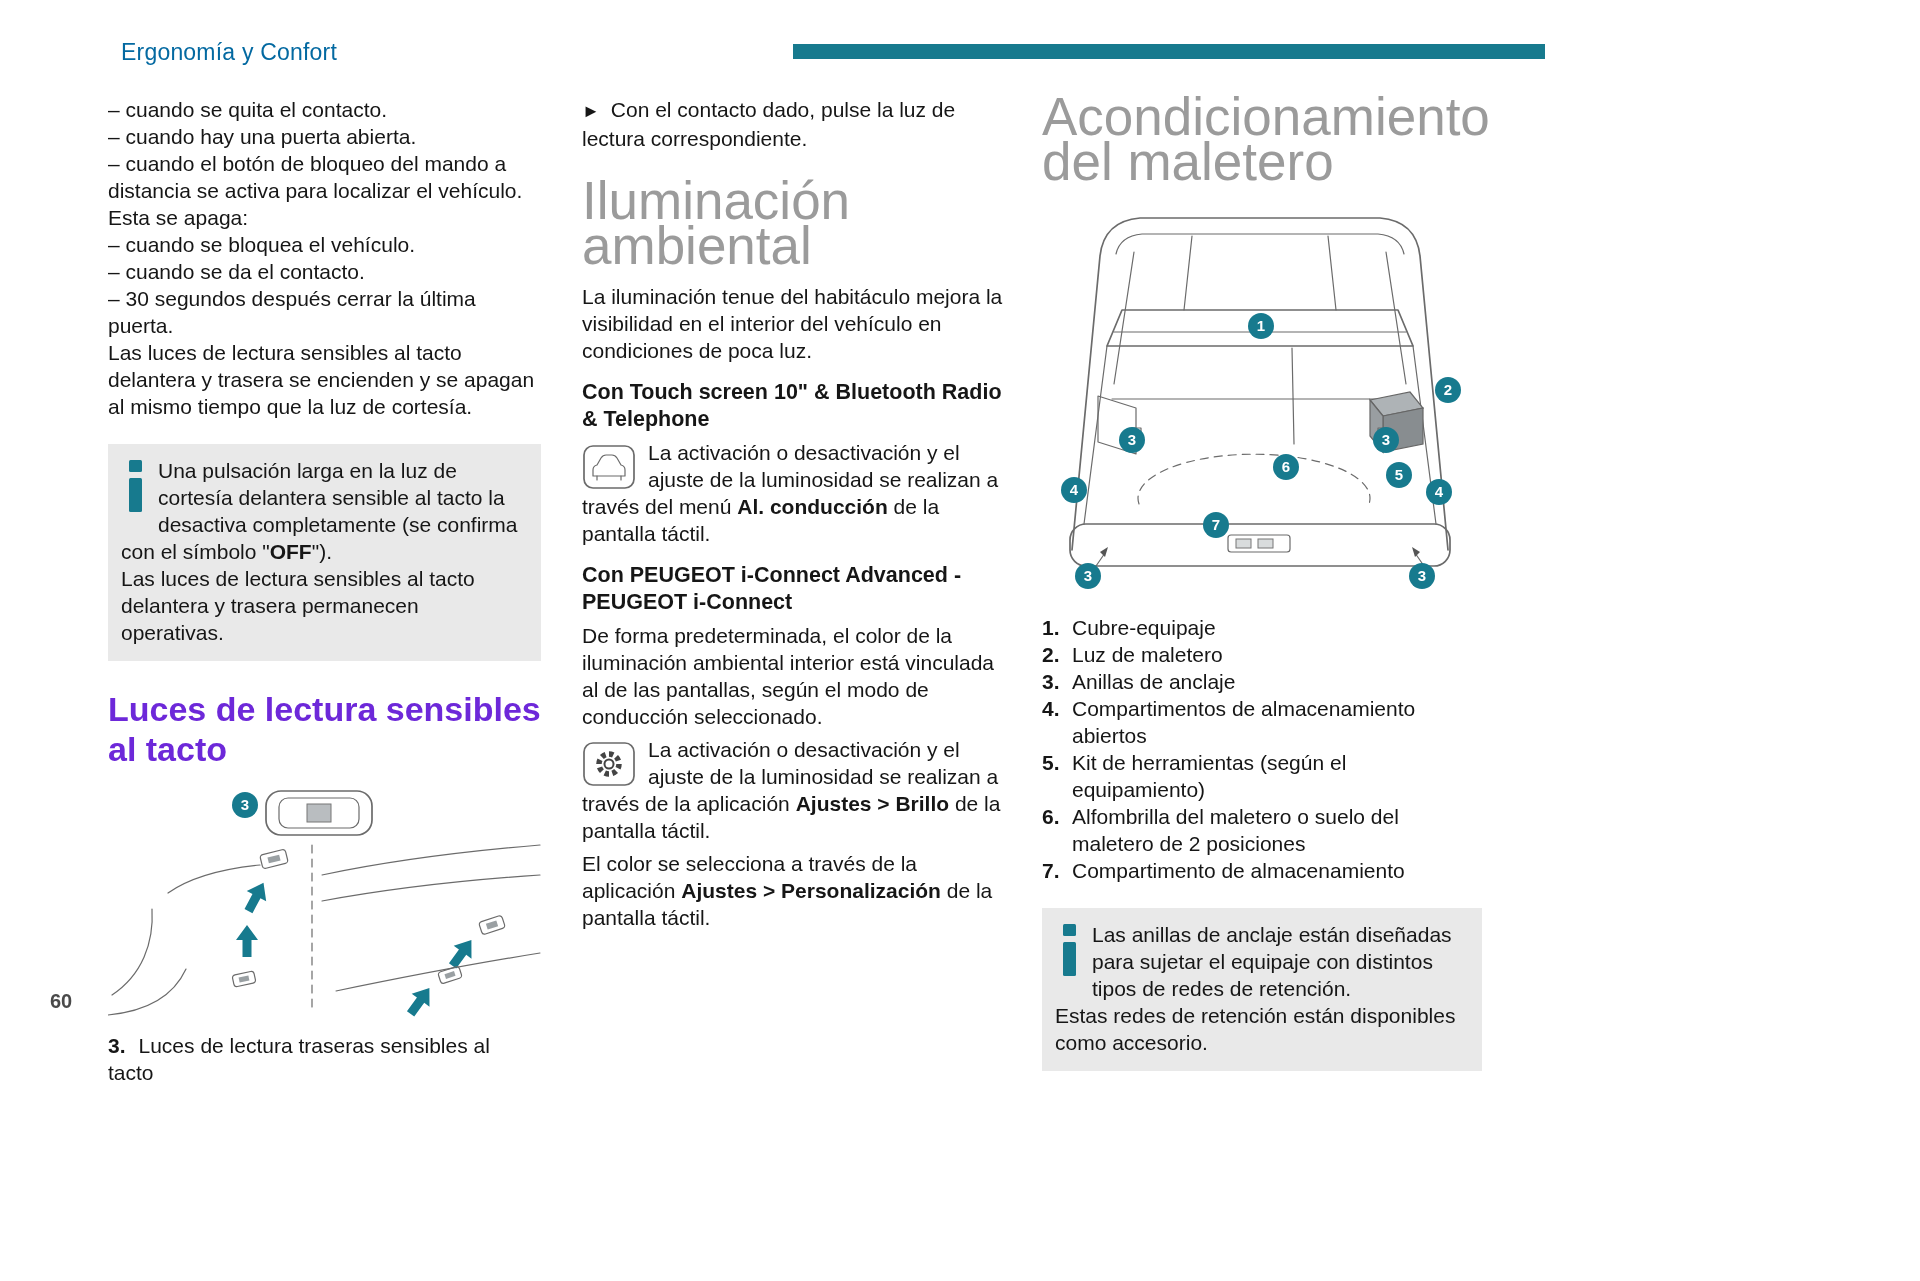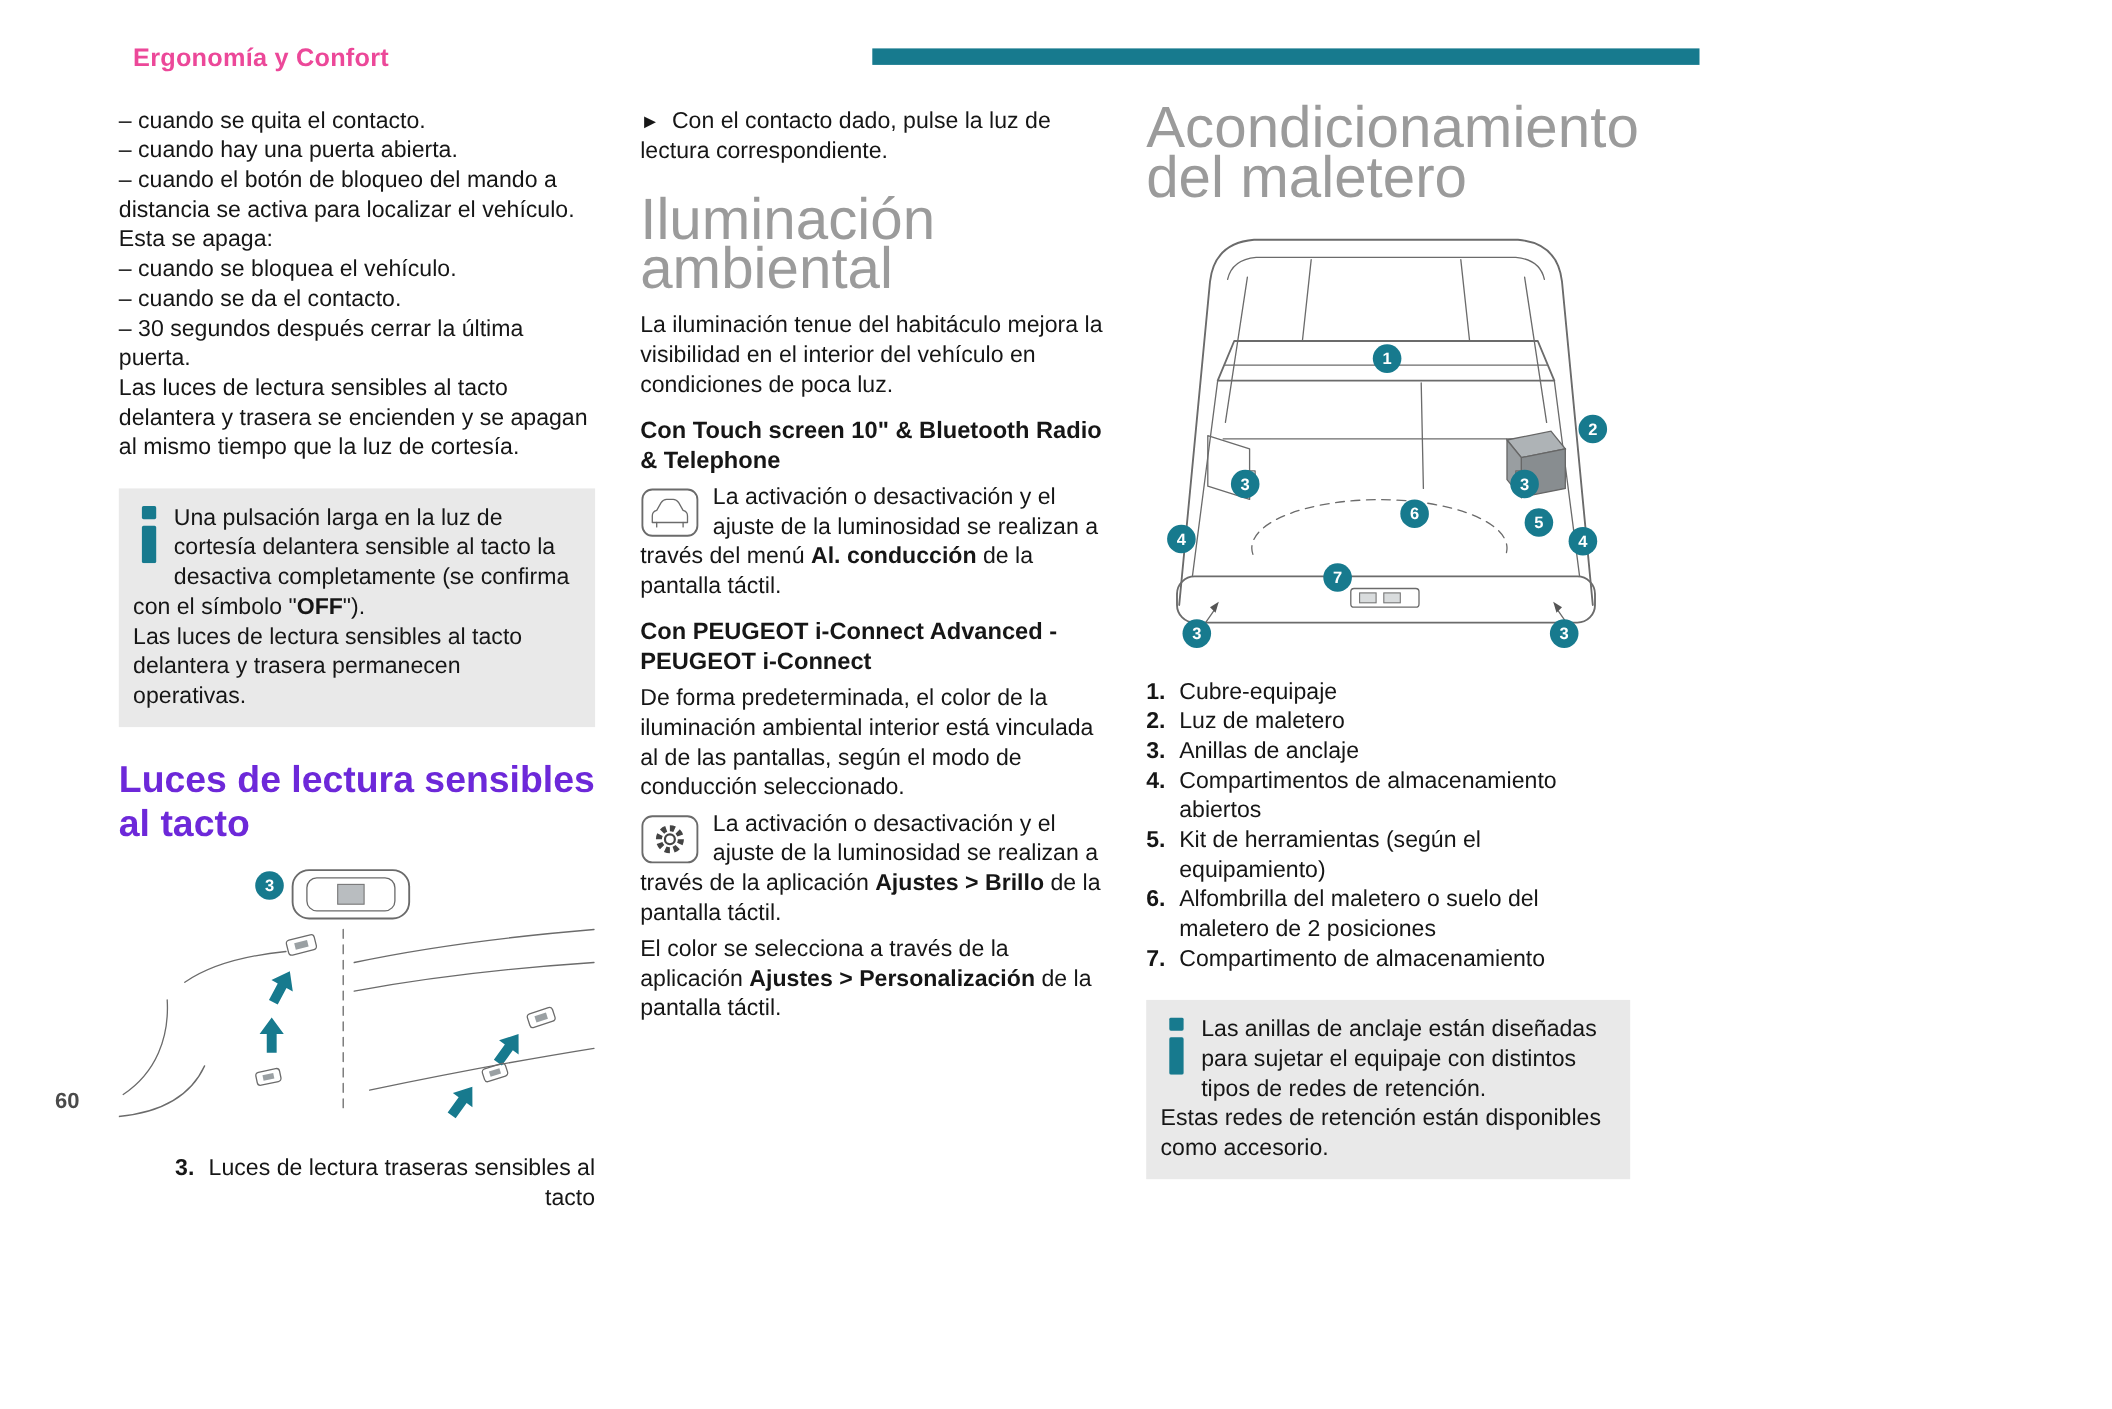--- a/index.html
+++ b/index.html
@@ -7,21 +7,21 @@
     --accent:#177a8e;
     --hgray:#9b9b9b;
     --boxbg:#e9e9e9;
     --ink:#161616;
     --line:#6b6b6b;
   }
   html,body{ background:#ffffff; }
   body{ font-family:"Liberation Sans","DejaVu Sans",sans-serif; color:var(--ink); }
   .page{ position:relative; width:1920px; height:1281px; background:#fff; overflow:hidden; }
 
-  .rh-text{ position:absolute; left:121px; top:39px; font-size:23px; font-weight:700; color:#ec4899; letter-spacing:.2px;text-align:center; }
+  .rh-text{ position:absolute; left:121px; top:39px; font-size:23px; font-weight:400; color:#0369a1; letter-spacing:.2px;text-align:center; }
   .rh-bar{ position:absolute; left:793px; top:44px; width:752px; height:15px; background:var(--accent); }
 
   .col{ position:absolute; top:96px; font-size:21px; line-height:27px; color:var(--ink); }
   .col1{ left:108px; width:433px; }
   .col2{ left:582px; width:430px; }
   .col3{ left:1042px; width:440px; top:94px; }
 
   p{ margin:0; }
   b{ font-weight:700; }
 
@@ -36,21 +36,21 @@
 
   .pointer .tri{ font-size:18px; margin-right:11px; }
   .col2 .h-gray{ margin-top:26px; margin-bottom:15px; }
   .icon-para{ margin-top:6px; }
   .icon-float{ float:left; width:54px; height:48px; margin:4px 12px 2px 0; }
   .mt6{ margin-top:6px; }
 
   figure{ margin:0; }
   .fig1{ margin-top:14px; }
   .fig2{ margin-top:10px; }
-  .caption{ margin-top:23px;text-align:right; }
+  .caption{ margin-top:8px; }
   .caption b{ margin-right:13px; }
 
   .olist{ margin-top:16px; }
   .oitem{ display:flex; align-items:flex-start; }
   .onum{ flex:0 0 30px; font-weight:700; }
   .otext{ flex:1; }
 
   .pagenum{ position:absolute; left:50px; top:990px; font-size:20px; font-weight:700; color:#4a4a4a; }
 
   svg .ln{ fill:none; stroke:var(--line); stroke-width:1.7; stroke-linecap:round; stroke-linejoin:round; }

